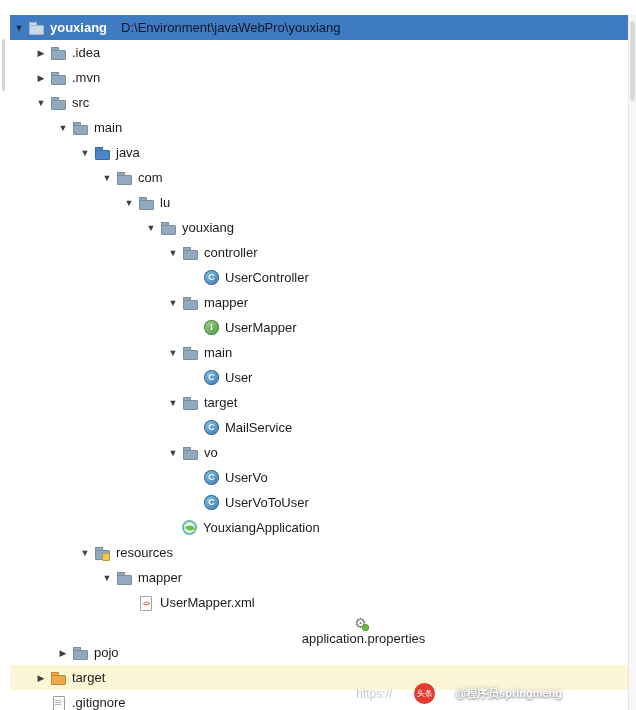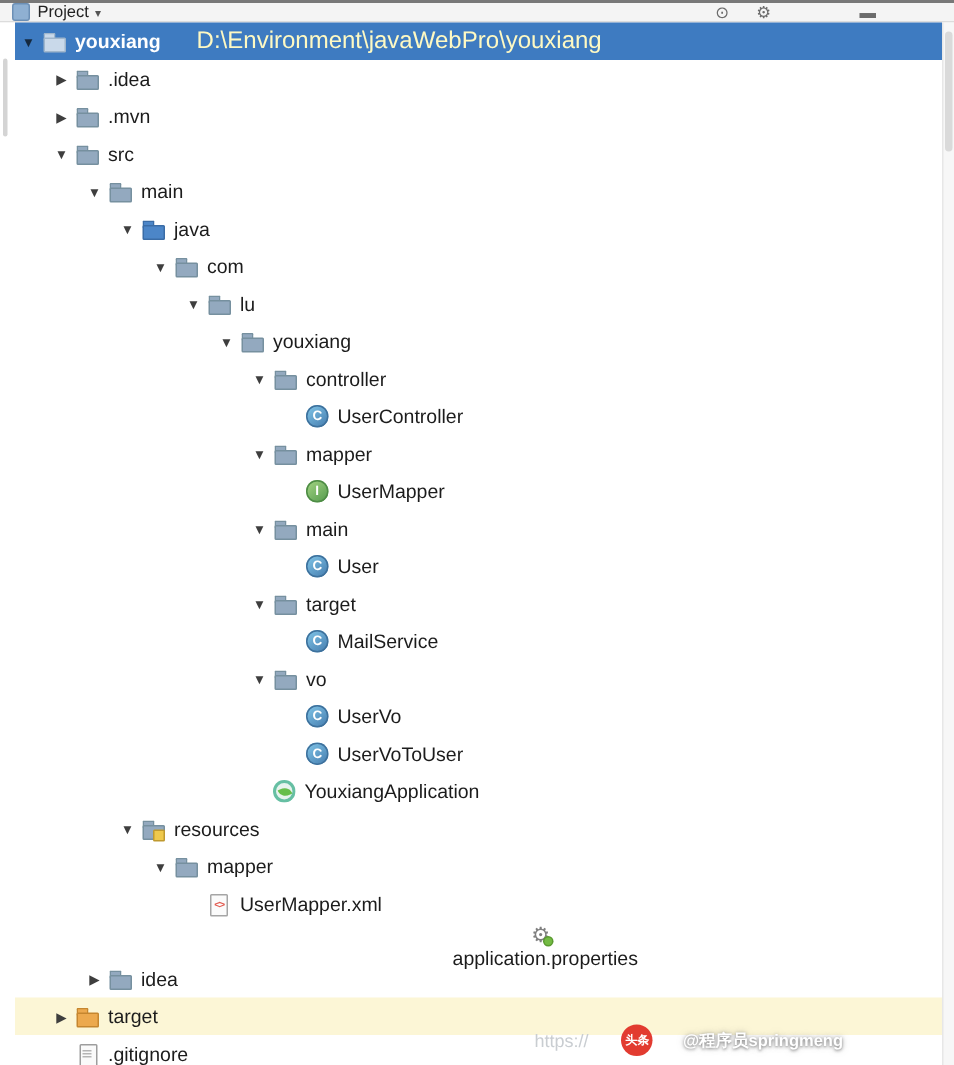--- a/index.html
+++ b/index.html
@@ -25,21 +25,21 @@
 
   
   .tree{position:absolute;top:15px;left:10px;right:8px;}
   .row{height:25px;display:flex;align-items:center;font-size:13px;color:#1c1c1c;white-space:nowrap;}
   .row.selected{background:var(--selection-bg,#3E7BC1);color:#fff;}
   .row.highlighted{background:var(--excluded-row-bg,#FCF6D6);}
   .arrow{width:18px;flex:none;font-size:9px;color:#3e3e3e;text-align:center;}
   .row.selected .arrow{color:#15293f;}
   .label{margin-left:1px;}
   .row.selected .label{font-weight:bold;}
-  .path{margin-left:24px;color:#fef9c3;font-size:16px;}
+  .path{margin-left:14px;color:#0f172a;font-size:13px;}
 
   
   .icon{width:16px;height:16px;margin-right:5px;position:relative;flex:none;display:flex;align-items:center;justify-content:center;}
   
   .icon.f{--fc:#93A9BF;--fb:#76909F;}
   .icon.folder-java{--fc:#4C86C8;--fb:#3A6CA6;}
   .icon.folder-target{--fc:#ECA94E;--fb:#C5862F;}
   .row.selected .icon.f{--fc:#C9D9EA;--fb:#9FB6CC;}
   .icon.f::before{content:'';position:absolute;left:1px;top:2px;width:6px;height:4px;background:var(--fc);border:1px solid var(--fb);border-bottom:none;border-radius:1px 1px 0 0;}
   .icon.f::after{content:'';position:absolute;left:1px;top:5px;width:13px;height:8px;background:var(--fc);border:1px solid var(--fb);border-radius:1px;}
@@ -63,36 +63,28 @@
 
   
   .left-strip{position:absolute;left:0;top:15px;bottom:0;width:10px;background:#fff;}
   .notch{position:absolute;left:2px;top:24px;width:3px;height:52px;background:#D4D4D4;border-radius:2px;}
   .scrollbar{position:absolute;right:0;top:15px;bottom:0;width:8px;background:#F7F7F7;border-left:1px solid #E7E7E7;box-sizing:border-box;}
   .thumb{position:absolute;left:1px;right:1px;top:6px;height:80px;background:#DADADA;border-radius:3px;}
 
   
   .watermark{position:absolute;right:74px;bottom:6px;display:flex;align-items:center;gap:20px;z-index:5;}
   .wm-url{color:#C9CDD1;font-size:12px;margin-right:2px;}
-  .wm-badge{width:21px;height:21px;border-radius:50%;background:var(--badge-red,#E23B30);color:#fff;font-size:8px;display:flex;align-items:center;justify-content:center;font-weight:bold;flex:none;}
+  .wm-badge{width:21px;height:21px;border-radius:50%;background:var(--badge-red,#E23B30);color:#fff;font-size:8px;display:flex;align-items:center;justify-content:center;font-weight:normal;flex:none;}
   .wm-handle{color:#fff;font-size:11px;font-weight:bold;text-shadow:0 1px 2px rgba(110,110,110,.85),0 0 4px rgba(120,120,120,.55);}
 </style>
 </head>
 <body>
 
 <div class="window">
 
-  <div class="header">
-    <span class="tool-icon"></span>
-    <span class="title">Project</span>
-    <span class="caret">▾</span>
-    <span class="hicon i1">⊙</span>
-    <span class="hicon i2">⚙</span>
-    <span class="hicon i3">▬</span>
-  </div>
 
   <div class="tree">
       <div class="row selected" style="padding-left: 0px;">
         <span class="arrow">▼</span>
         <span class="icon folder f"></span>
         <span class="label">youxiang</span>
         <span class="path">D:\Environment\javaWebPro\youxiang</span>
       </div>
       <div class="row" style="padding-left: 22px;">
         <span class="arrow">▶</span>
@@ -212,21 +204,21 @@
         <span class="label">UserMapper.xml</span>
       </div>
       <div class="row" style="padding-left: 88px; flex-direction: column;">
         <span class="arrow"></span>
         <span class="icon properties"></span>
         <span class="label">application.properties</span>
       </div>
       <div class="row" style="padding-left: 44px;">
         <span class="arrow">▶</span>
         <span class="icon folder f"></span>
-        <span class="label">idea</span>
+        <span class="label">pojo</span>
       </div>
       <div class="row highlighted" style="padding-left: 22px;">
         <span class="arrow">▶</span>
         <span class="icon folder-target f"></span>
         <span class="label">target</span>
       </div>
       <div class="row" style="padding-left: 22px;">
         <span class="arrow"></span>
         <span class="icon gitignore"></span>
         <span class="label">.gitignore</span>

